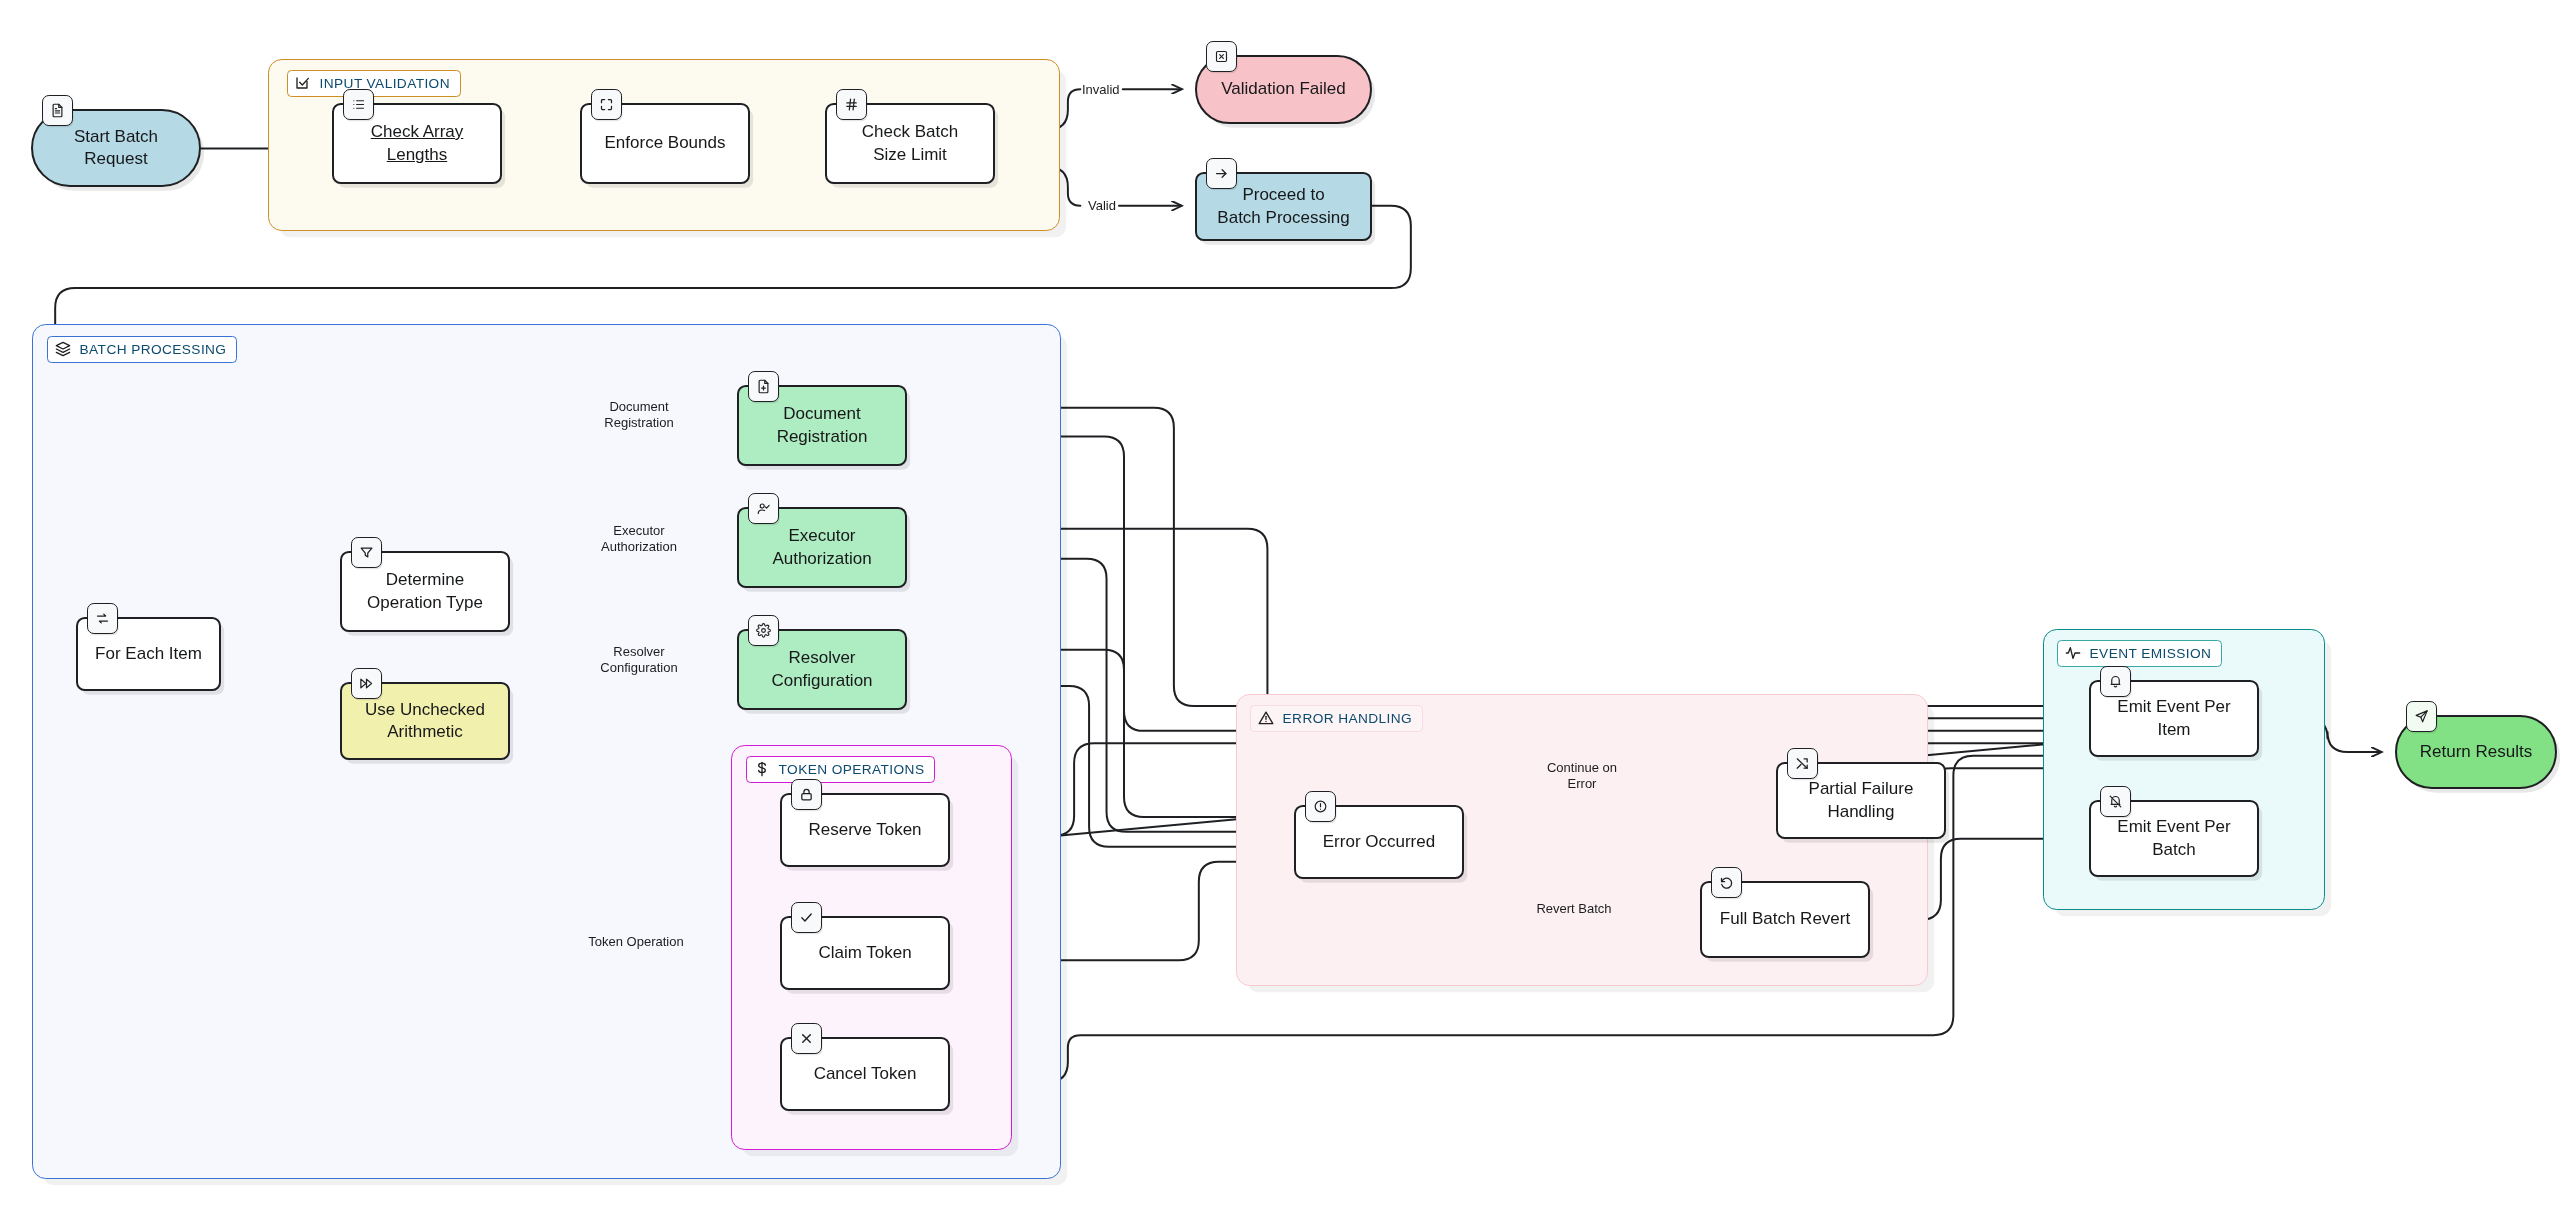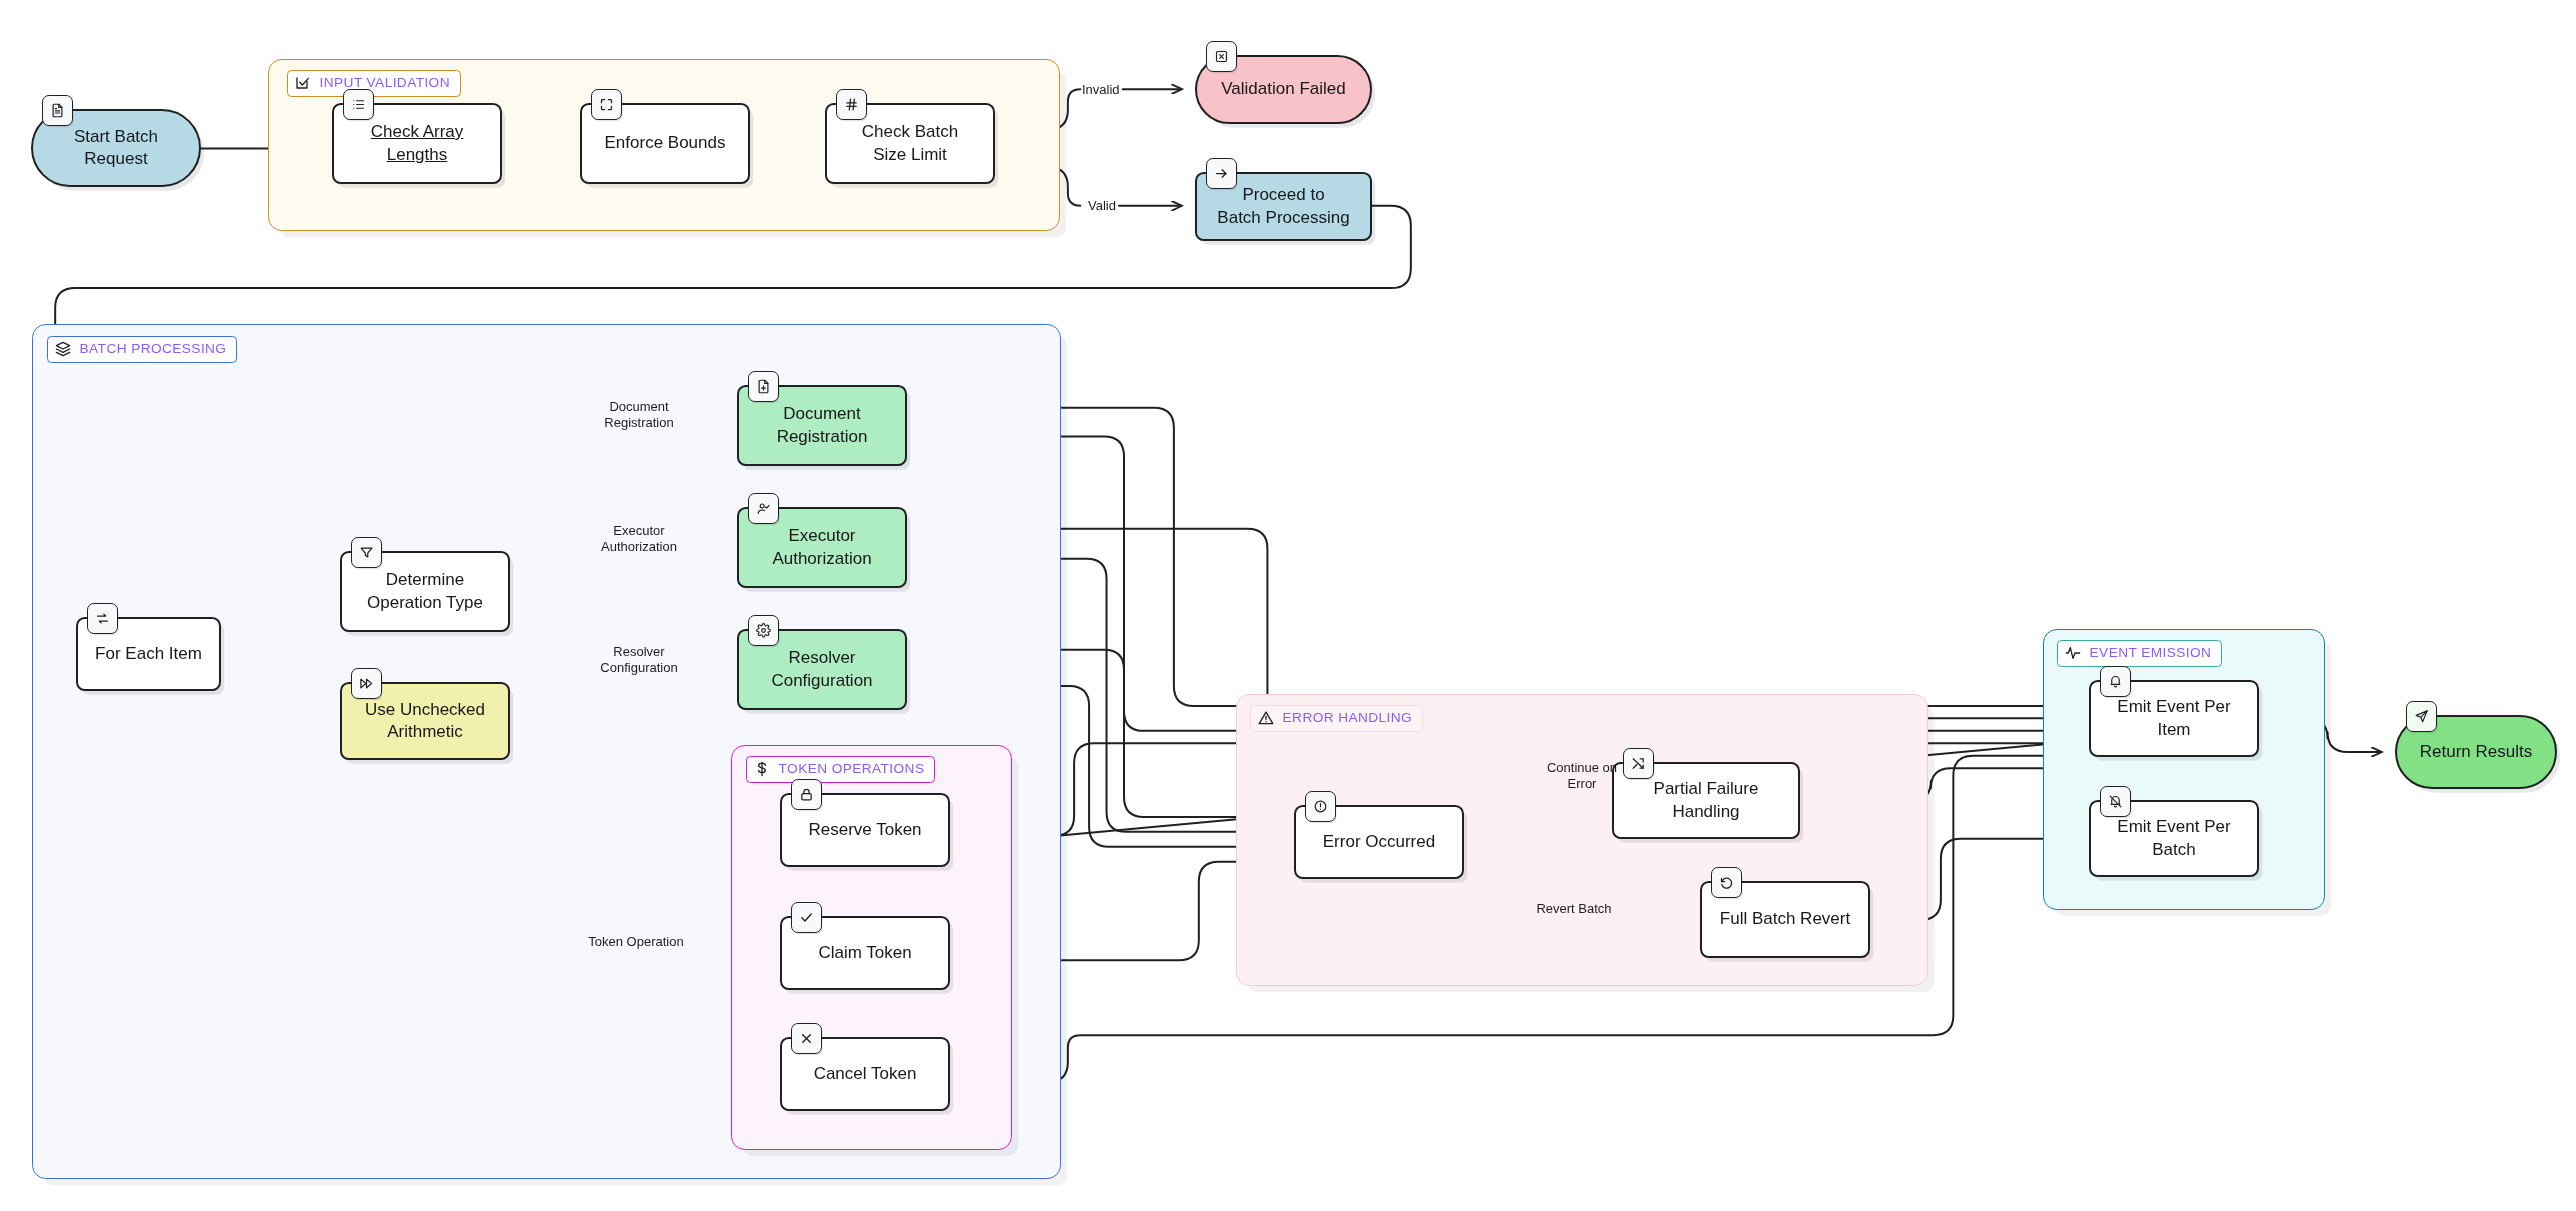--- a/index.html
+++ b/index.html
@@ -4,23 +4,23 @@
 <title>Batch Processing Flowchart</title>
 <style>
   html,body{margin:0;padding:0;background:#ffffff;}
   body{font-family:"Liberation Sans", sans-serif;}
   #canvas{position:relative;width:2576px;height:1211px;background:#ffffff;overflow:hidden;}
   svg.wires{position:absolute;left:0;top:0;width:2576px;height:1211px;pointer-events:none;}
 
   
   .group{position:absolute;border-radius:13.7px;box-sizing:border-box;border-width:1.9px;border-style:solid;
          box-shadow:8.7px 8.7px 0 -2.5px rgba(0,0,0,0.055);}
-  .group-label{position:absolute;display:flex;gap:8.7px;
+  .group-label{position:absolute;display:flex;align-items:center;gap:8.7px;
       background:#fff;border-radius:4.4px;border-width:1.2px;border-style:solid;
-      padding:4.4px 10px 4.4px 6.9px;font-size:13.7px;letter-spacing:0.4px;color:#8b5cf6;
+      padding:4.4px 10px 4.4px 6.9px;font-size:13.7px;letter-spacing:0.4px;color:#0c4a6e;
       font-family:"Liberation Sans", sans-serif;white-space:nowrap;}
   .group-label svg{display:block;}
 
   
   .node{position:absolute;box-sizing:border-box;
         border:2px solid #1f2023;background:#ffffff;
         display:flex;align-items:center;justify-content:center;text-align:center;
         font-size:17px;line-height:1.32;color:#17181a;
         box-shadow:4.4px 5px 0 -1.2px rgba(0,0,0,0.09);
         border-radius:8.7px;padding:3.7px 7.5px;}
@@ -349,21 +349,21 @@
     <span class="badge">
       <svg width="15" height="15" viewBox="0 0 24 24" fill="none" stroke="#1f2023" stroke-width="1.9" stroke-linecap="round" stroke-linejoin="round">
         <circle cx="12" cy="12" r="8.5"></circle>
           <path d="M12 7.5v5"></path>
           <path d="M12 16.2v.1"></path>
       </svg>
     </span>
     <span class="lbl">Error Occurred</span>
   </div>
 
-  <div class="node" style="left:1612px;top:762px;width:188px;height:77px;background:#ffffff;">
+  <div class="node" style="left:1776px;top:762px;width:170px;height:77px;background:#ffffff;">
     <span class="badge">
       <svg width="15" height="15" viewBox="0 0 24 24" fill="none" stroke="#1f2023" stroke-width="2" stroke-linecap="round" stroke-linejoin="round">
         <path d="M3.5 4.5l16 15"></path>
           <path d="M14.5 4.5h5v5"></path>
           <path d="M19.5 14.5v5h-5"></path>
           <path d="M3.5 19.5l6-6"></path>
       </svg>
     </span>
     <span class="lbl">Partial Failure<br>Handling</span>
   </div>

